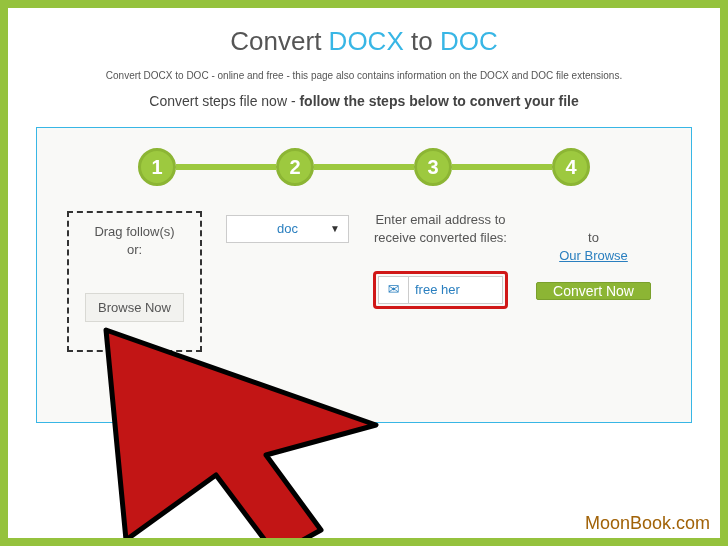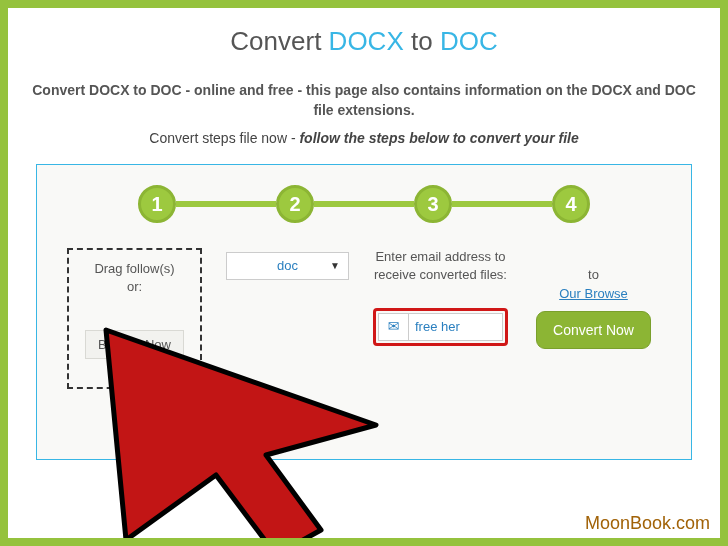--- a/index.html
+++ b/index.html
@@ -17,32 +17,31 @@
   text-align: center;
   font-size: 26px;
   font-weight: 300;
   color: #555;
   margin-top: 18px;
 }
 .page-title .accent { color: #38b6e5; }
 .subtitle {
   text-align: center;
   color: #555;
-  font-size: 14px;
-  margin: 24px 20px 8px;
+  font-size: 10px;
+  margin: 12px 20px 8px;
   line-height: 1.4;
-  font-weight: bold;
 }
 .instruction {
   text-align: center;
   color: #444;
   font-size: 14px;
   margin: 10px 20px 18px;
 }
-.instruction .bold { font-weight: bold; font-style: italic; }
+.instruction .bold { font-weight: bold; }
 .card {
   margin: 0 28px 0 28px;
   border: 1px solid #38b6e5;
   background: #f9f9f7;
   padding: 20px 26px 70px;
   position: relative;
 }
 .stepper {
   display: flex;
   align-items: center;
@@ -149,24 +148,25 @@
 .terms-link {
   color: #2a7fbf;
   text-decoration: underline;
   cursor: pointer;
 }
 .convert-btn {
   display: inline-block;
   background: #8cb534;
   color: #fff;
   border: 1px solid #7aa02c;
-  padding: 10px 16px;
+  padding: 0 16px;
   font-size: 14px;
-  cursor: pointer;
-  border-radius: 9px;
+  margin-top: 8px;
+  cursor: pointer;
+  border-radius: 2px;
 }
 .convert-row-text {
   position: absolute;
   left: 100px;
   bottom: 20px;
   font-size: 13px;
   color: #555;
 }
 .big-arrow {
   position: absolute;

